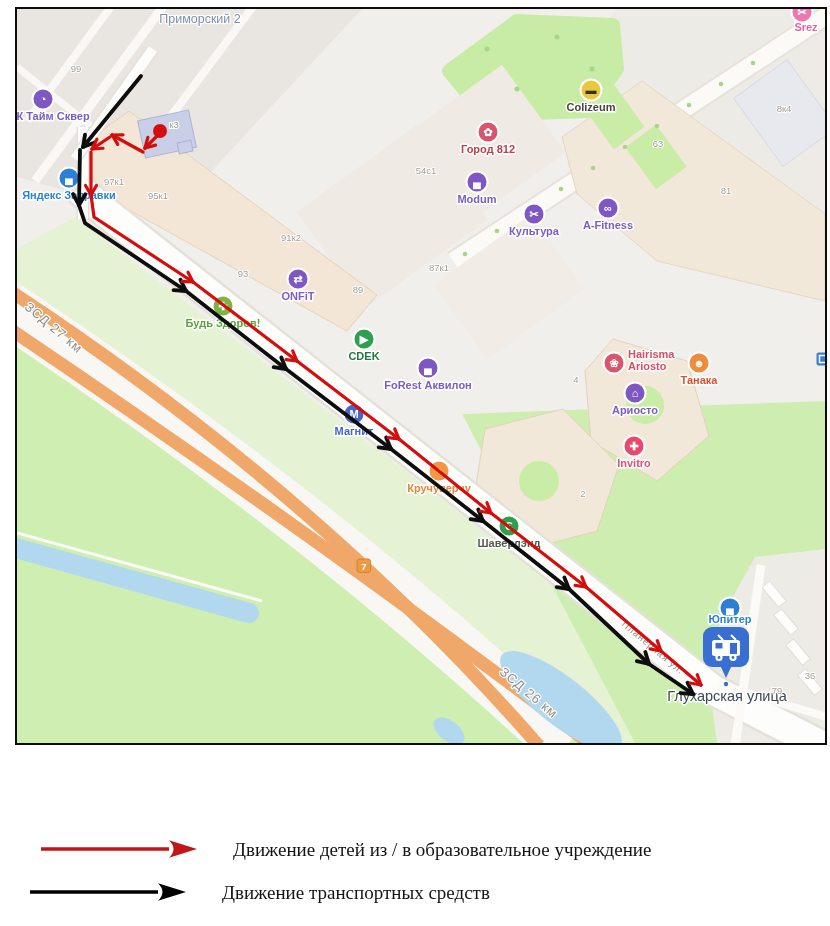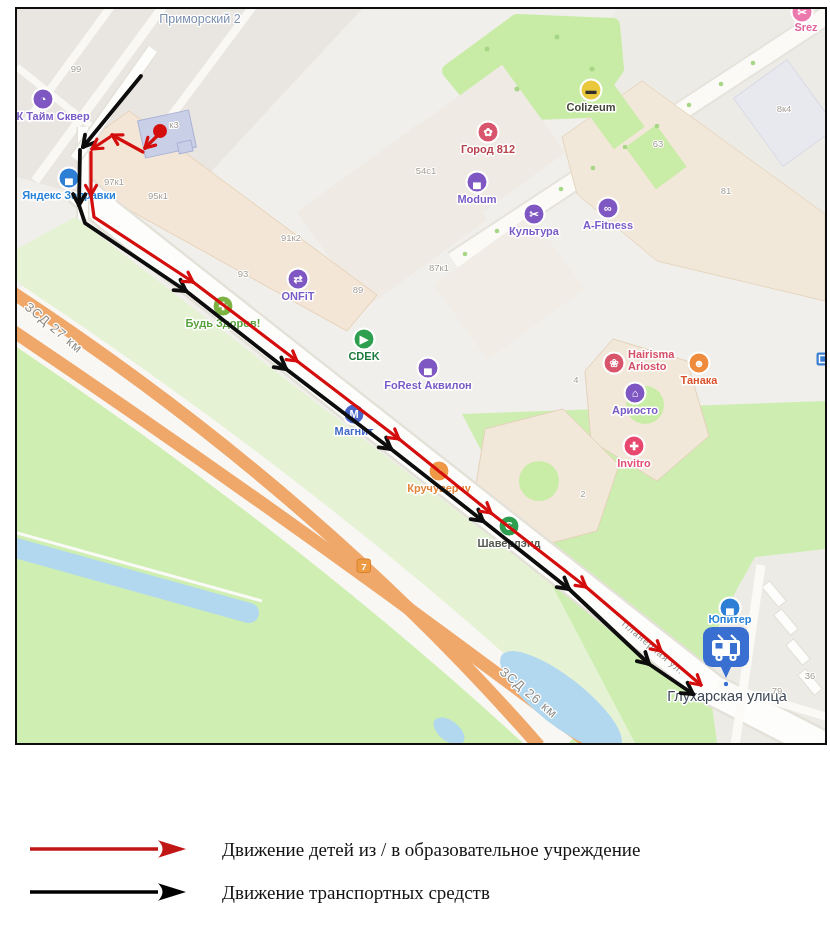--- a/index.html
+++ b/index.html
@@ -275,21 +275,21 @@
           <circle cx="16" cy="30.5" r="3.6" fill="#ffffff"></circle>
             <circle cx="16" cy="30.5" r="1.4" fill="#3a6fd2"></circle>
           <circle cx="30" cy="30.5" r="3.6" fill="#ffffff"></circle>
             <circle cx="30" cy="30.5" r="1.4" fill="#3a6fd2"></circle>
         </g>
         <circle cx="23" cy="57" r="2.2" fill="#3a6fd2"></circle>
       </g>
     </svg>
   </div>
 
-  <div class="legend-row" style="left:0;top:838px;width:750px;">
+  <div class="legend-row" style="left:11px;top:838px;width:750px;">
     <svg class="legend-svg" width="160" height="22" viewBox="0 0 160 22">
       <line class="lg-line" x1="2" y1="11" x2="130" y2="11" stroke="#c11616" stroke-width="3.4"></line>
       <path class="lg-head" d="M 158,11 L 130,2.2 Q 139,11 130,19.8 Z" fill="#c11616"></path>
     </svg>
     <span class="legend-label" style="top:1px;">Движение детей из / в образовательное учреждение</span>
   </div>
   <div class="legend-row" style="left:0;top:881px;width:780px;">
     <svg class="legend-svg" width="160" height="22" viewBox="0 0 160 22">
       <line class="lg-line" x1="2" y1="11" x2="130" y2="11" stroke="#000000" stroke-width="3.6"></line>
       <path class="lg-head" d="M 158,11 L 130,2.2 Q 139,11 130,19.8 Z" fill="#000000"></path>

